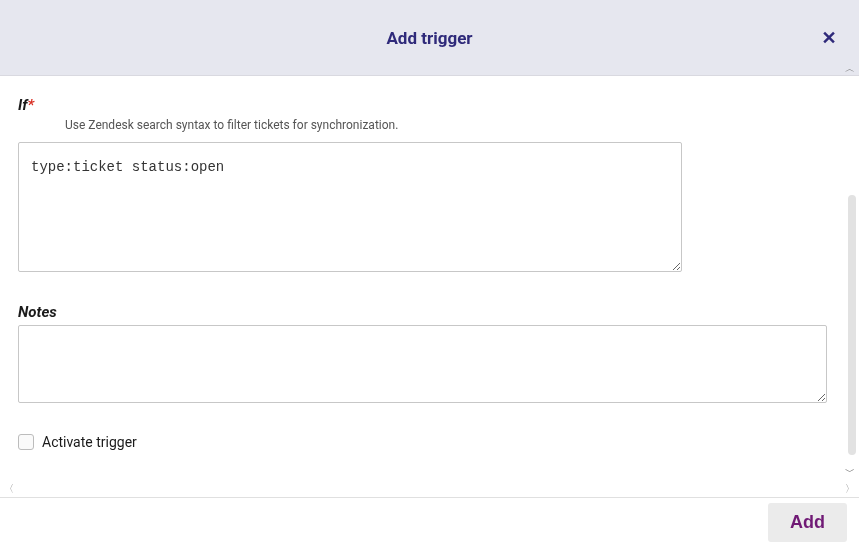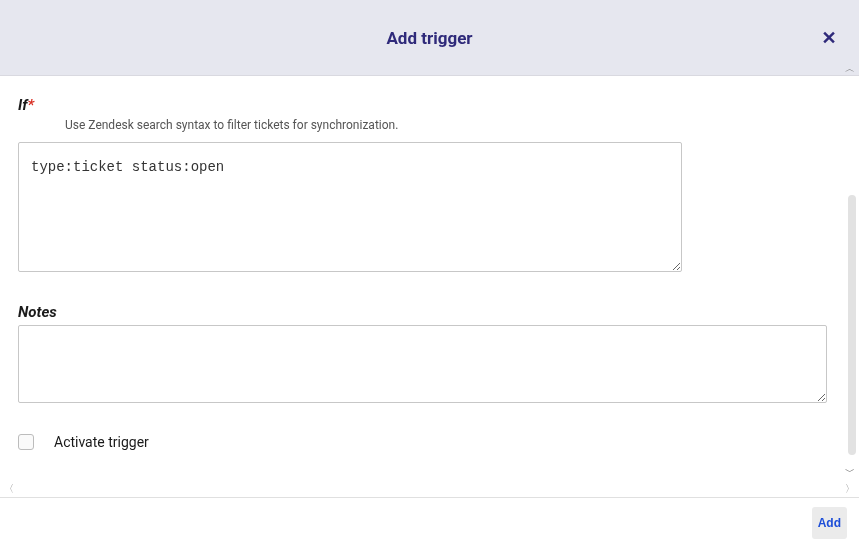--- a/index.html
+++ b/index.html
@@ -96,21 +96,21 @@
       font-family: inherit;
       color: #333;
       border: 1px solid #c7c7c7;
       border-radius: 2px;
       resize: both;
       outline: none;
     }
     .checkbox-row {
       display: flex;
       align-items: center;
-      gap: 20px;
+      gap: 8px;
       margin-top: 8px;
     }
     .checkbox-box {
       width: 16px;
       height: 16px;
       border: 1px solid #bcbcbc;
       border-radius: 3px;
       background: #fafafa;
       cursor: pointer;
       flex-shrink: 0;
@@ -128,25 +128,25 @@
       height: 50px;
       border-top: 1px solid #e0e0e0;
       display: flex;
       align-items: center;
       justify-content: flex-end;
       padding: 0 12px;
       background: #fff;
     }
     .add-btn {
       background: #ebebeb;
-      color: #1d4ed8;
+      color: #701a75;
       border: none;
       border-radius: 3px;
-      padding: 9px 6px;
-      font-size: 12px;
+      padding: 9px 22px;
+      font-size: 18px;
       font-weight: 600;
       cursor: pointer;
     }
     
     .scroll-hint-top {
       position: absolute;
       right: 4px;
       top: 62px;
       font-size: 10px;
       color: #666;

